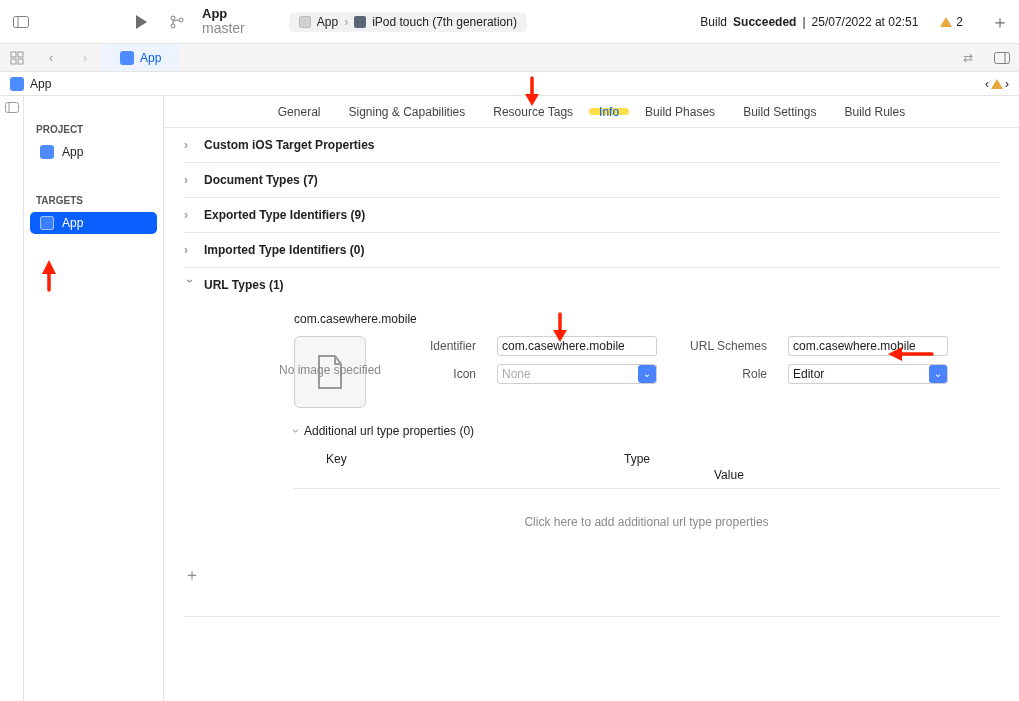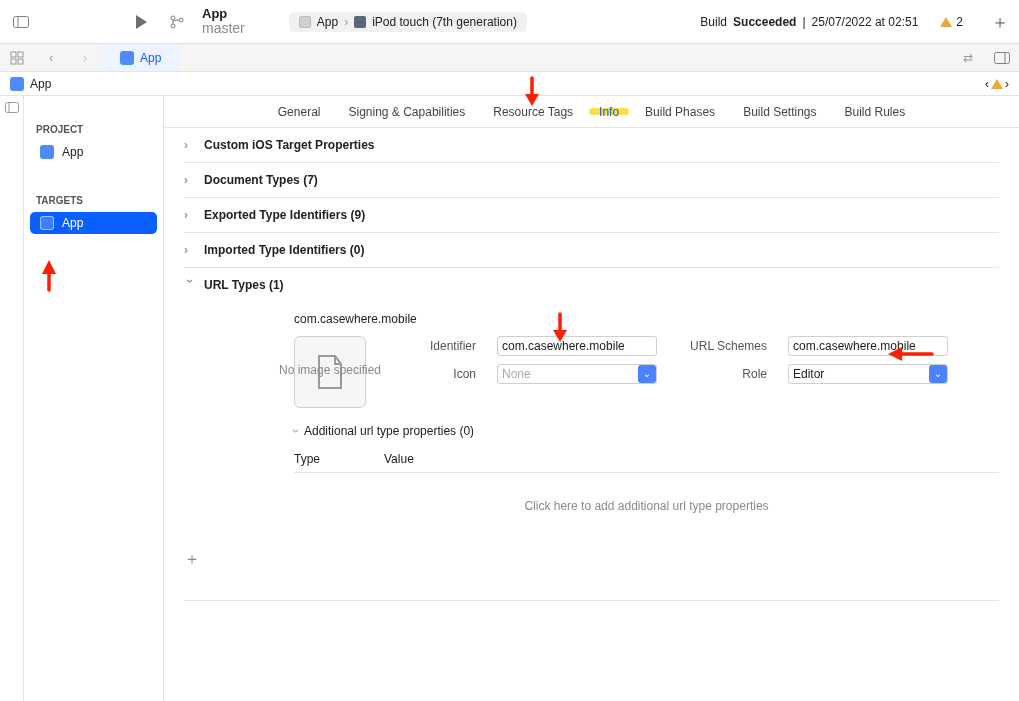--- a/index.html
+++ b/index.html
@@ -71,21 +71,21 @@
   .frow .combo{display:flex;align-items:center;width:160px;height:20px;border:1px solid #cfcfcf;border-radius:3px;background:#fff;padding:0 0 0 4px;color:#aaa;}
   .frow .combo.val{color:#222;}
   .combo .cap{margin-left:auto;width:18px;height:18px;background:#4a82ff;border-radius:3px;display:flex;align-items:center;justify-content:center;color:#fff;font-size:10px;line-height:1;}
   .adtitle{display:flex;align-items:center;gap:6px;margin-top:16px;color:#555;}
   .adtitle .chev{color:#9a9a9a;transform:rotate(90deg);display:inline-block;}
   .adtable{margin-top:8px;}
   .adhead{display:flex;border-bottom:1px solid var(--border);color:#555;}
   .adhead .c{padding:6px 0;}
   .c.key{flex:0 0 330px;padding-left:32px;}
   .c.type{flex:0 0 90px;}
-  .c.value{flex:1;}
+  .c.value{flex:1;margin-top:16px;}
   .adempty{padding:26px 0;text-align:center;color:var(--dim);}
   .adadd{padding:10px 0 0 0;color:#8a8a8a;font-size:16px;margin-left:-110px;}
   svg.arrow{position:absolute;overflow:visible;}
   .arrow path{stroke:var(--red);stroke-width:3.5;fill:none;stroke-linecap:round;stroke-linejoin:round;}
   .arrow polygon{fill:var(--red);}
 </style>
 </head>
 <body>
 
 <svg class="arrow" style="left:522px;top:78px;" width="20" height="30">
@@ -282,20 +282,21 @@
             </div>
           </div>
         </div>
 
         <div class="adtitle">
           <span class="chev">›</span>
           <span>Additional url type properties (0)</span>
         </div>
         <div class="adtable">
           <div class="adhead">
+            <div class="c key">Key</div>
             <div class="c type">Type</div>
             <div class="c value">Value</div>
           </div>
           <div class="adempty">Click here to add additional url type properties</div>
         </div>
         <div class="adadd">＋</div>
       </div>
     </div>
   </div>
 </div>

